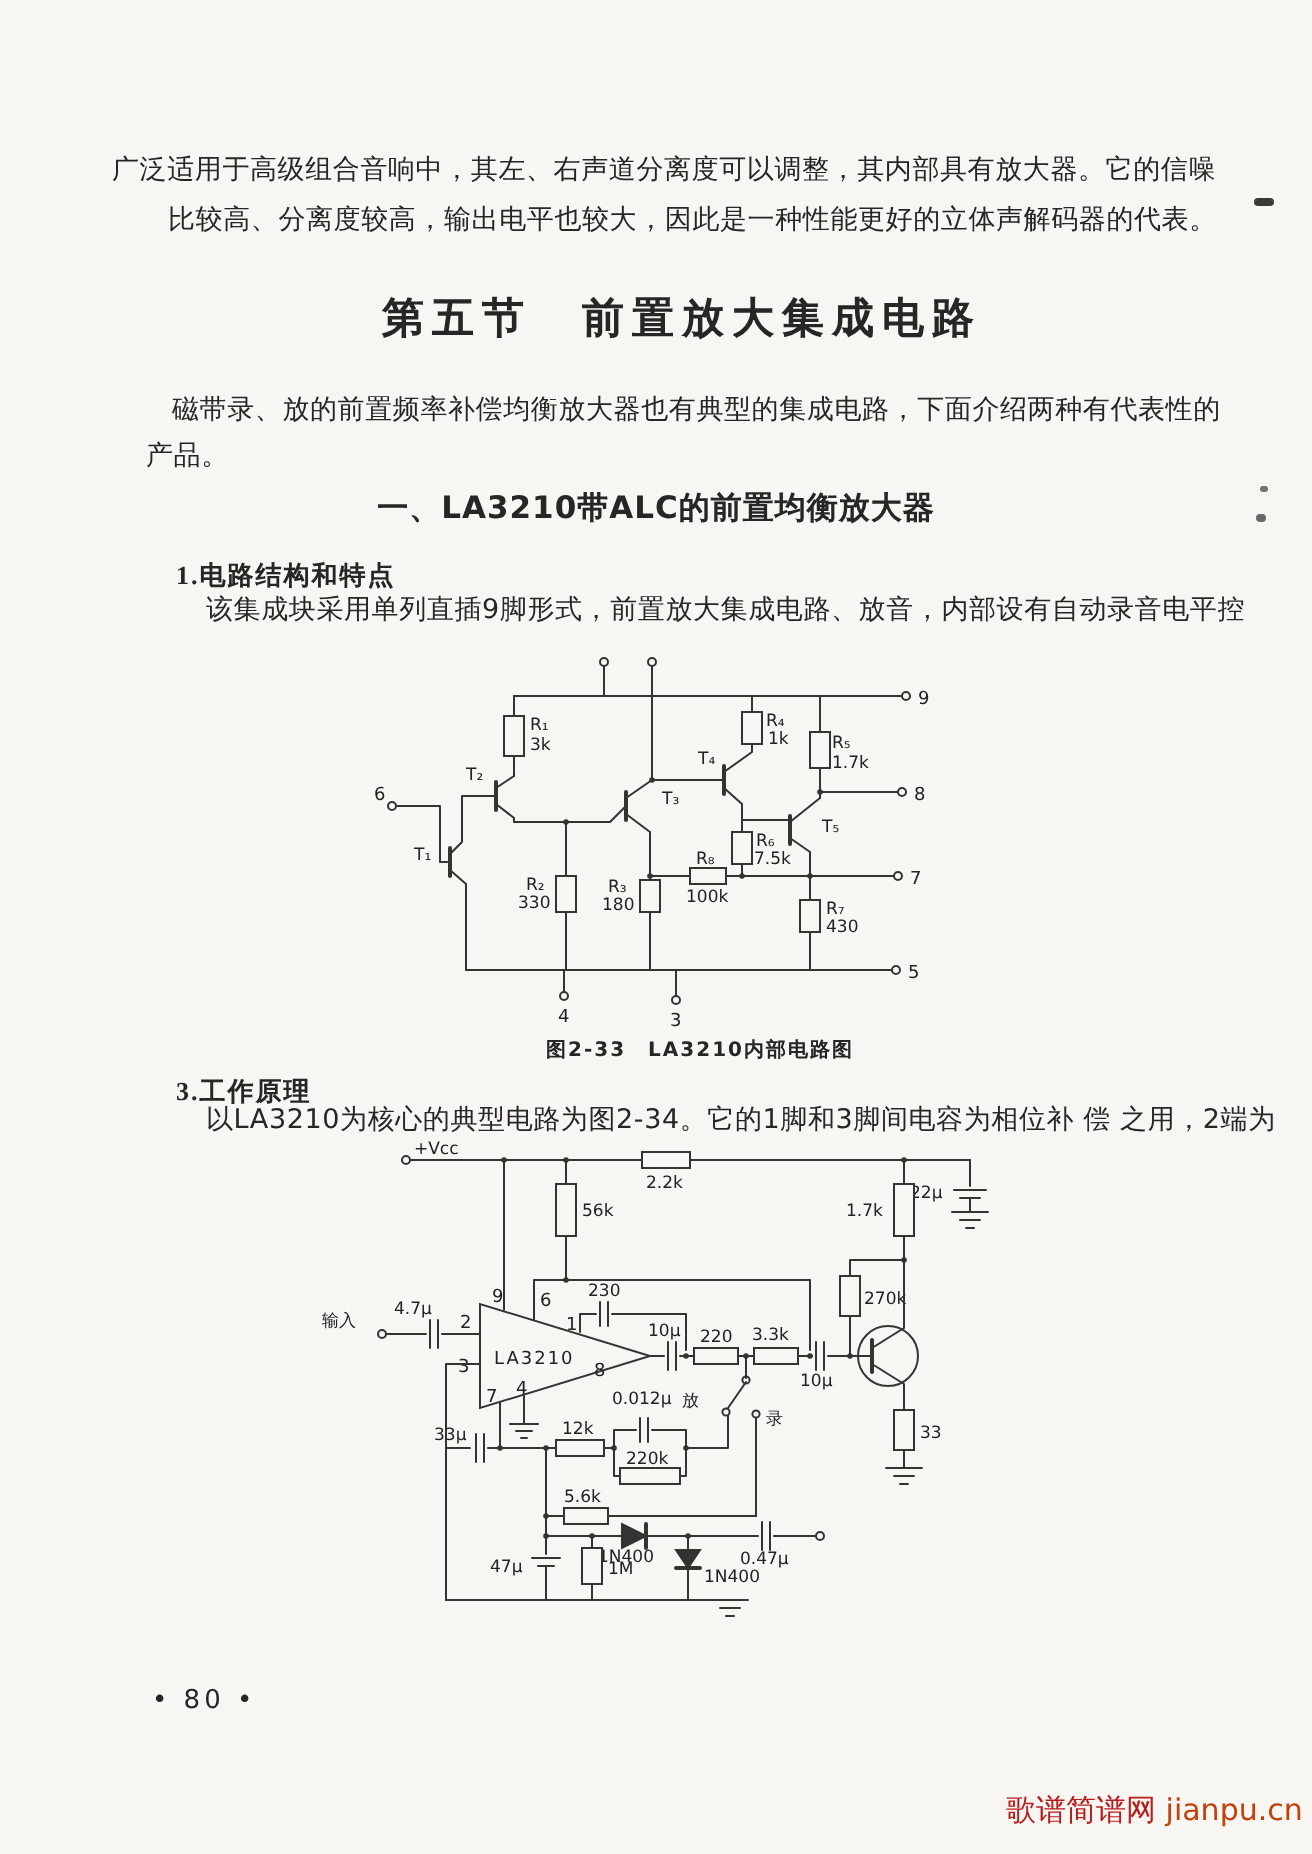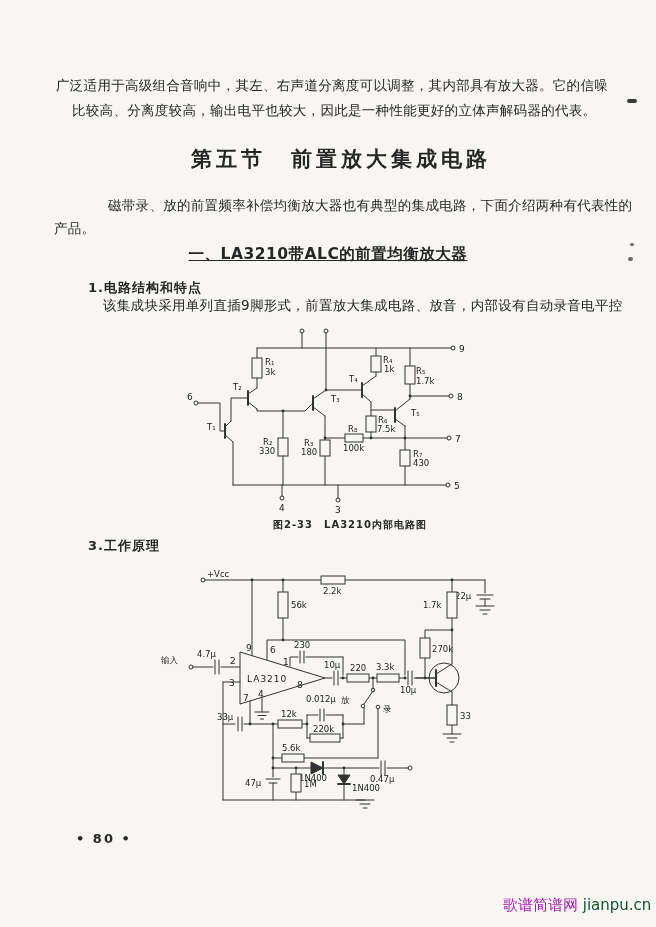--- a/index.html
+++ b/index.html
@@ -3,50 +3,50 @@
 <meta charset="utf-8">
 <style>
   html,body{margin:0;padding:0;background:#e9e8e5;}
   .page{position:relative;width:656px;height:927px;margin:0 auto;
         background:#f7f6f2;overflow:hidden;
         font-family:"DejaVu Sans","Liberation Sans",sans-serif;color:#262626;}
   .txt{position:absolute;white-space:nowrap;font-size:13.5px;letter-spacing:.3px;line-height:1.2;}
   .title{position:absolute;left:0;width:656px;text-align:center;font-size:21px;
          font-weight:700;letter-spacing:4px;}
   .subtitle{position:absolute;left:0;width:656px;text-align:center;font-size:15.5px;
-            font-weight:700;letter-spacing:.5px;text-decoration:underline;}
-  .subhead{position:absolute;font-size:13px;font-weight:700;letter-spacing:1px;}
+            font-weight:700;letter-spacing:.5px;}
+  .subhead{position:absolute;font-size:13px;font-weight:700;letter-spacing:1px;font-family:Liberation Serif, serif;}
   .caption{position:absolute;text-align:center;font-size:10px;font-weight:700;letter-spacing:1px;}
-  .pagenum{position:absolute;font-size:13px;font-weight:700;letter-spacing:2px;}
+  .pagenum{position:absolute;font-size:13px;font-weight:400;letter-spacing:2px;margin-top:12px;}
   .watermark{position:absolute;font-size:15px;white-space:nowrap;}
-  .wm-site{color:#a21caf;}
-  .wm-url{color:#14532d;}
+  .wm-site{color:#b91c1c;}
+  .wm-url{color:#c2410c;}
   svg{position:absolute;overflow:visible;}
   svg .w{stroke:#333;stroke-width:1;fill:none;stroke-linecap:round;stroke-linejoin:round;}
   svg .b{stroke:#333;stroke-width:1;fill:#f7f6f2;}
   svg .bar{stroke:#333;stroke-width:2;fill:none;stroke-linecap:round;}
   svg text{fill:#222;font-size:8.5px;font-family:"DejaVu Sans","Liberation Sans",sans-serif;}
   svg .pin{font-size:9px;}
   svg .chip{font-size:9px;letter-spacing:1px;}
   svg circle.t{fill:none;stroke:#333;stroke-width:1;}
   svg circle.d{fill:#333;stroke:none;}
   .speck{position:absolute;background:#3a3a3a;border-radius:2px;}
 </style>
 </head>
 <body>
 
 <div class="page">
 
   <div class="txt" style="left:56px;top:77px;">广泛适用于高级组合音响中，其左、右声道分离度可以调整，其内部具有放大器。它的信噪</div>
-  <div class="txt" style="left:72px;top:102px;">比较高、分离度较高，输出电平也较大，因此是一种性能更好的立体声解码器的代表。</div>
+  <div class="txt" style="left:84px;top:102px;">比较高、分离度较高，输出电平也较大，因此是一种性能更好的立体声解码器的代表。</div>
 
   <div class="title" style="top:145px;margin-left:13px;">第五节　前置放大集成电路</div>
 
-  <div class="txt" style="left:108px;top:197px;text-align:right;">磁带录、放的前置频率补偿均衡放大器也有典型的集成电路，下面介绍两种有代表性的</div>
-  <div class="txt" style="left:54px;top:220px;">产品。</div>
+  <div class="txt" style="left:86px;top:197px;text-align:right;">磁带录、放的前置频率补偿均衡放大器也有典型的集成电路，下面介绍两种有代表性的</div>
+  <div class="txt" style="left:73px;top:220px;">产品。</div>
 
   <div class="subtitle" style="top:244px;">一、LA3210带ALC的前置均衡放大器</div>
 
   <div class="subhead" style="left:88px;top:279px;">1.电路结构和特点</div>
   <div class="txt" style="left:103px;top:297px;">该集成块采用单列直插9脚形式，前置放大集成电路、放音，内部设有自动录音电平控</div>
 
   <svg style="left:185px;top:326px;" width="290" height="205" viewBox="0 0 290 205">
 
     <circle class="t" cx="117" cy="5" r="2"></circle>
       <path class="w" d="M117,7 V22"></path>
@@ -133,20 +133,21 @@
     <circle class="d" cx="98" cy="85" r="1.4"></circle>
       <circle class="d" cx="141" cy="64" r="1.4"></circle>
     <circle class="d" cx="186" cy="112" r="1.4"></circle>
       <circle class="d" cx="220" cy="112" r="1.4"></circle>
     <circle class="d" cx="225" cy="70" r="1.4"></circle>
       <circle class="d" cx="140" cy="112" r="1.4"></circle>
   </svg>
   <div class="caption" style="left:185px;top:518px;width:330px;">图2-33　LA3210内部电路图</div>
 
   <div class="subhead" style="left:88px;top:537px;">3.工作原理</div>
+  <div class="txt" style="left:103px;top:552px;">以LA3210为核心的典型电路为图2-34。它的1脚和3脚间电容为相位补 偿 之用，2端为</div>
 
   <svg style="left:125px;top:572px;" width="385" height="245" viewBox="0 0 385 245">
 
     <circle class="t" cx="78" cy="8" r="2"></circle>
     <text x="82" y="5">+Vcc</text>
     <path class="w" d="M80,8 H360"></path>
     <rect class="b" x="196" y="4" width="24" height="8"></rect>
     <text x="198" y="22">2.2k</text>
 
     <path class="w" d="M127,8 V83"></path>

